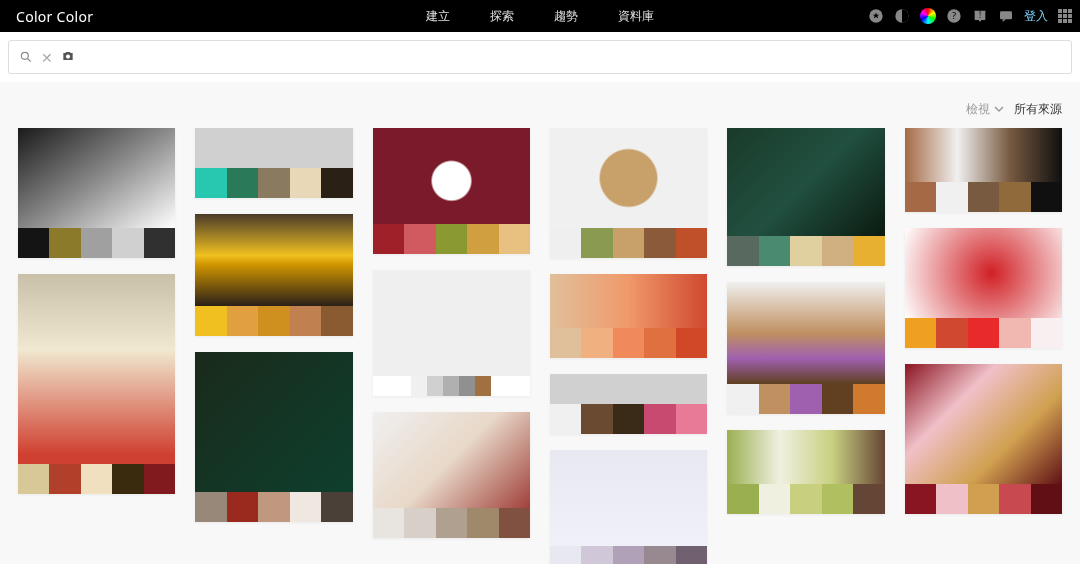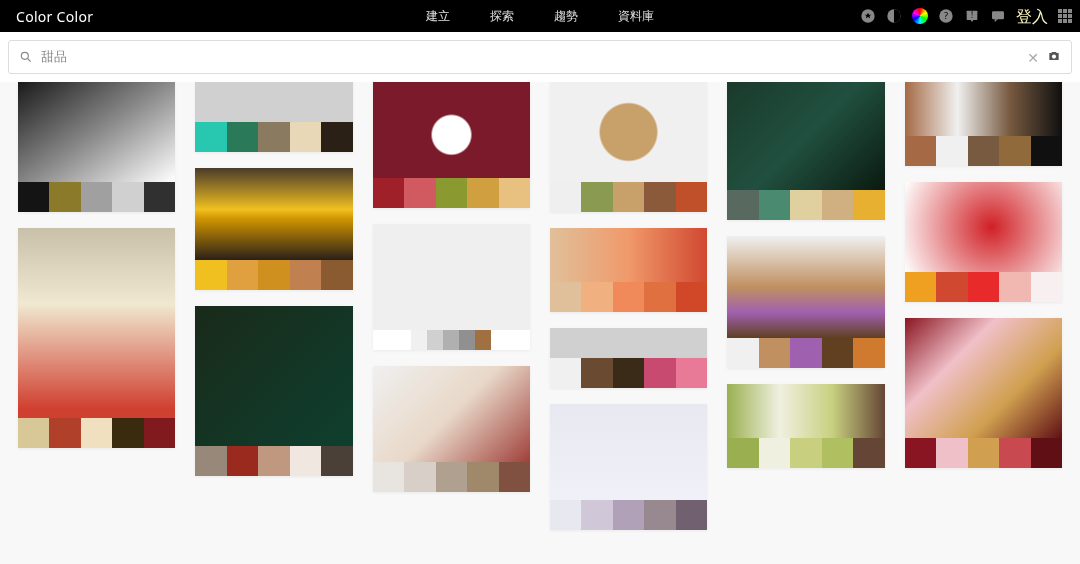--- a/index.html
+++ b/index.html
@@ -6,21 +6,21 @@
 body { font-family: system-ui, -apple-system, sans-serif; background: #fff; color: #333; width: 1080px; height: 564px; overflow: hidden; }
 
 
 .header { background: #000; height: 32px; display: flex; align-items: center; justify-content: space-between; padding: 0 8px 0 16px; }
 .logo { color: #fff; font-size: 14px; font-weight: 400; letter-spacing: 0.3px; }
 .nav-links { display: flex; gap: 40px; position: absolute; left: 50%; transform: translateX(-50%); }
 .nav-link { color: #e0e0e0; font-size: 12px; cursor: pointer; }
 .header-icons { display: flex; align-items: center; gap: 10px; }
 .header-icons svg { width: 16px; height: 16px; fill: #888; cursor: pointer; }
 .header-icons .color-wheel { width: 16px; height: 16px; border-radius: 50%; background: conic-gradient(#f00, #ff0, #0f0, #0ff, #00f, #f0f, #f00); cursor: pointer; }
-.login-text { color: #fef9c3; font-size: 16px; cursor: pointer; }
+.login-text { color: #7dd3fc; font-size: 12px; cursor: pointer; }
 .apps-grid { width: 14px; height: 14px; display: grid; grid-template-columns: repeat(3, 1fr); gap: 1px; cursor: pointer; }
 .apps-grid span { background: #888; }
 
 
 .search-wrap { padding: 8px; background: #fff; }
 .search-bar { height: 34px; border: 1px solid #ddd; border-radius: 3px; display: flex; align-items: center; padding: 0 10px; gap: 8px; }
 .search-bar svg { width: 14px; height: 14px; fill: #888; }
 .search-bar input { flex: 1; border: none; outline: none; font-size: 13px; color: #888; }
 .clear-x { color: #aaa; font-size: 14px; cursor: pointer; }
 .camera-icon svg { fill: #555; }
@@ -109,32 +109,40 @@
       </div>
   </div>
 </div>
 
 <div class="search-wrap">
   <div class="search-bar">
     <svg viewBox="0 0 24 24">
         <circle cx="10" cy="10" r="6" fill="none" stroke="#888" stroke-width="2"></circle>
         <path d="M15 15l5 5" stroke="#888" stroke-width="2"></path>
       </svg>
-    <input type="text" value="甜品" style="">
     <span class="clear-x">✕</span>
     <span class="camera-icon">
       <svg viewBox="0 0 24 24" width="18" height="18">
           <path d="M4 7h3l2-2h6l2 2h3v12H4z" fill="#555"></path>
           <circle cx="12" cy="13" r="3.5" fill="#fff"></circle>
         </svg>
     </span>
   </div>
 </div>
 
 <div class="content">
+  <div class="filter-bar">
+    <span class="view-label">
+      <span>檢視</span>
+      <svg viewBox="0 0 10 10">
+          <path d="M1 3l4 4 4-4" fill="none" stroke="#999" stroke-width="1.5"></path>
+        </svg>
+    </span>
+    <span class="source-label">所有來源</span>
+  </div>
 
   <div class="gallery" id="gallery">
       <div class="col">
         <div class="card">
           <div class="thumb g-grad" style="height: 100px;"></div>
           <div class="palette small">
             <span style="background: rgb(20, 20, 20);"></span>
             <span style="background: rgb(138, 122, 42);"></span>
             <span style="background: rgb(160, 160, 160);"></span>
             <span style="background: rgb(208, 208, 208);"></span>

